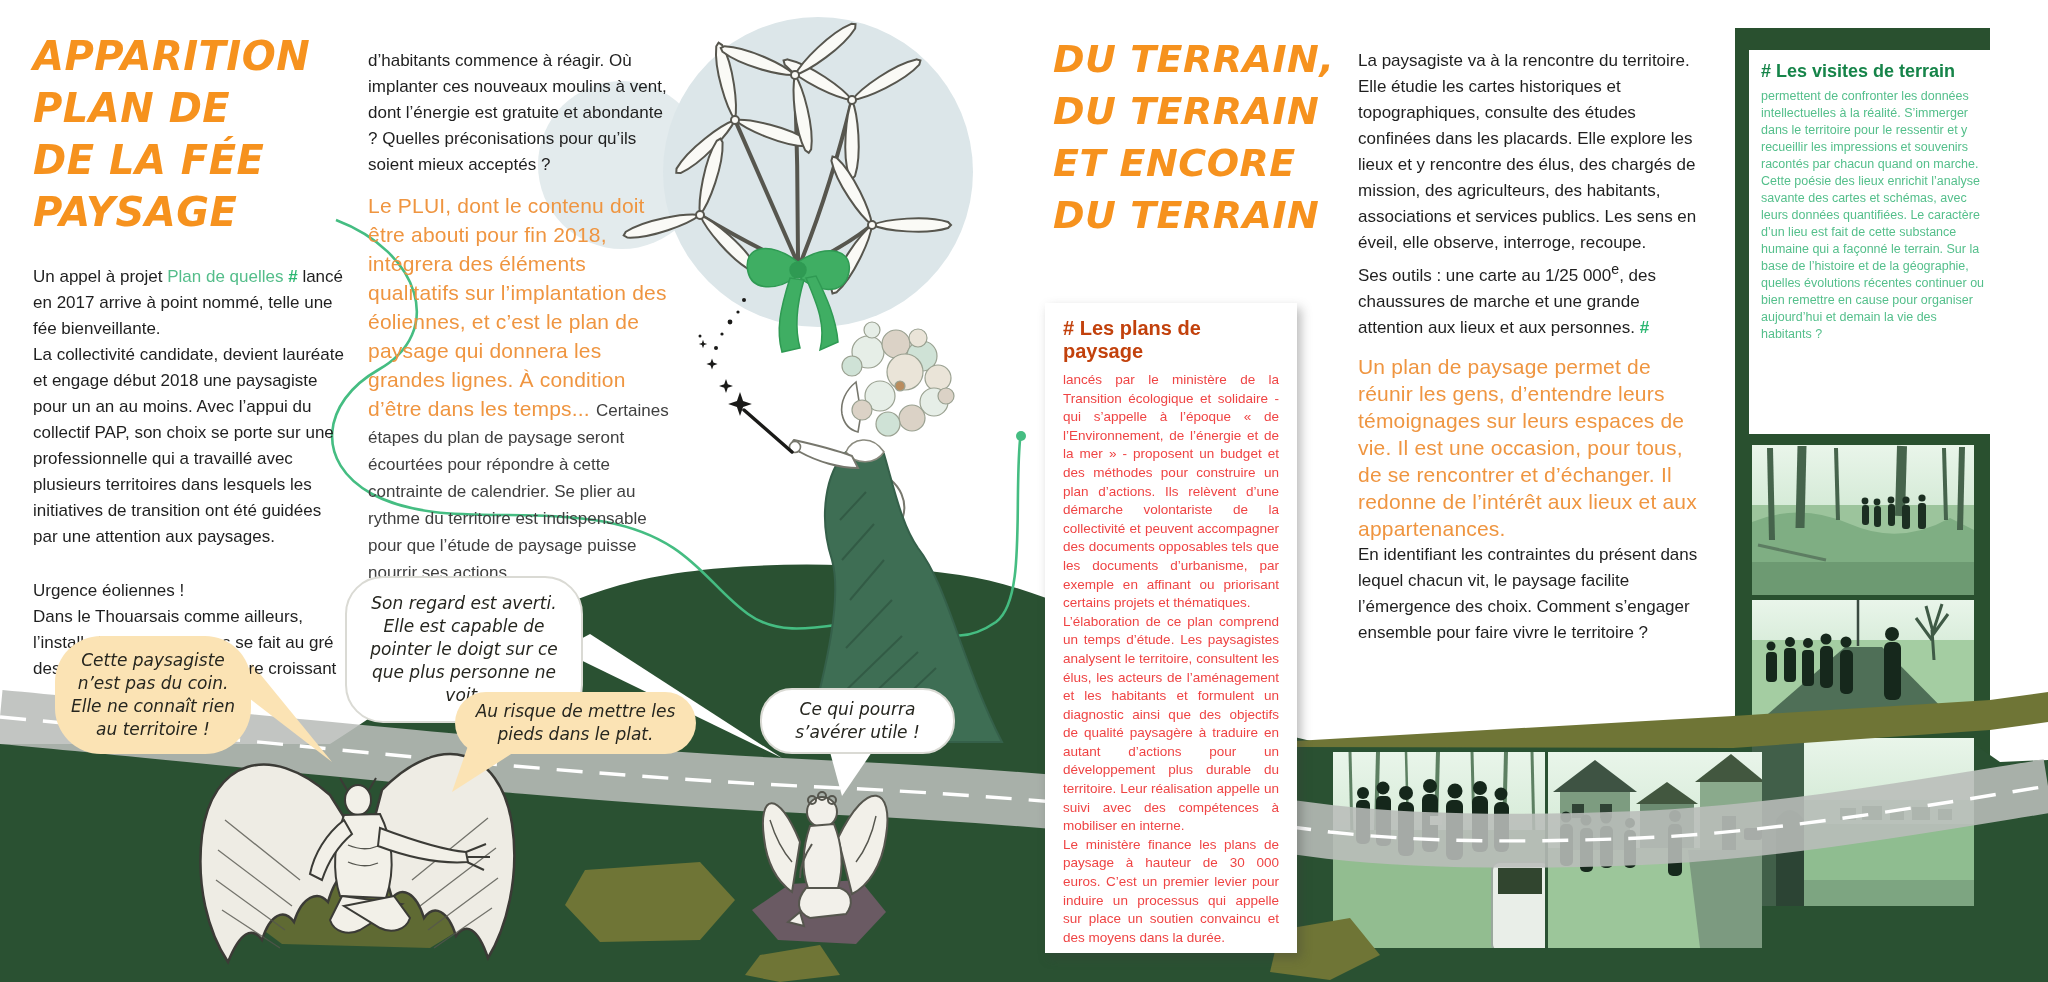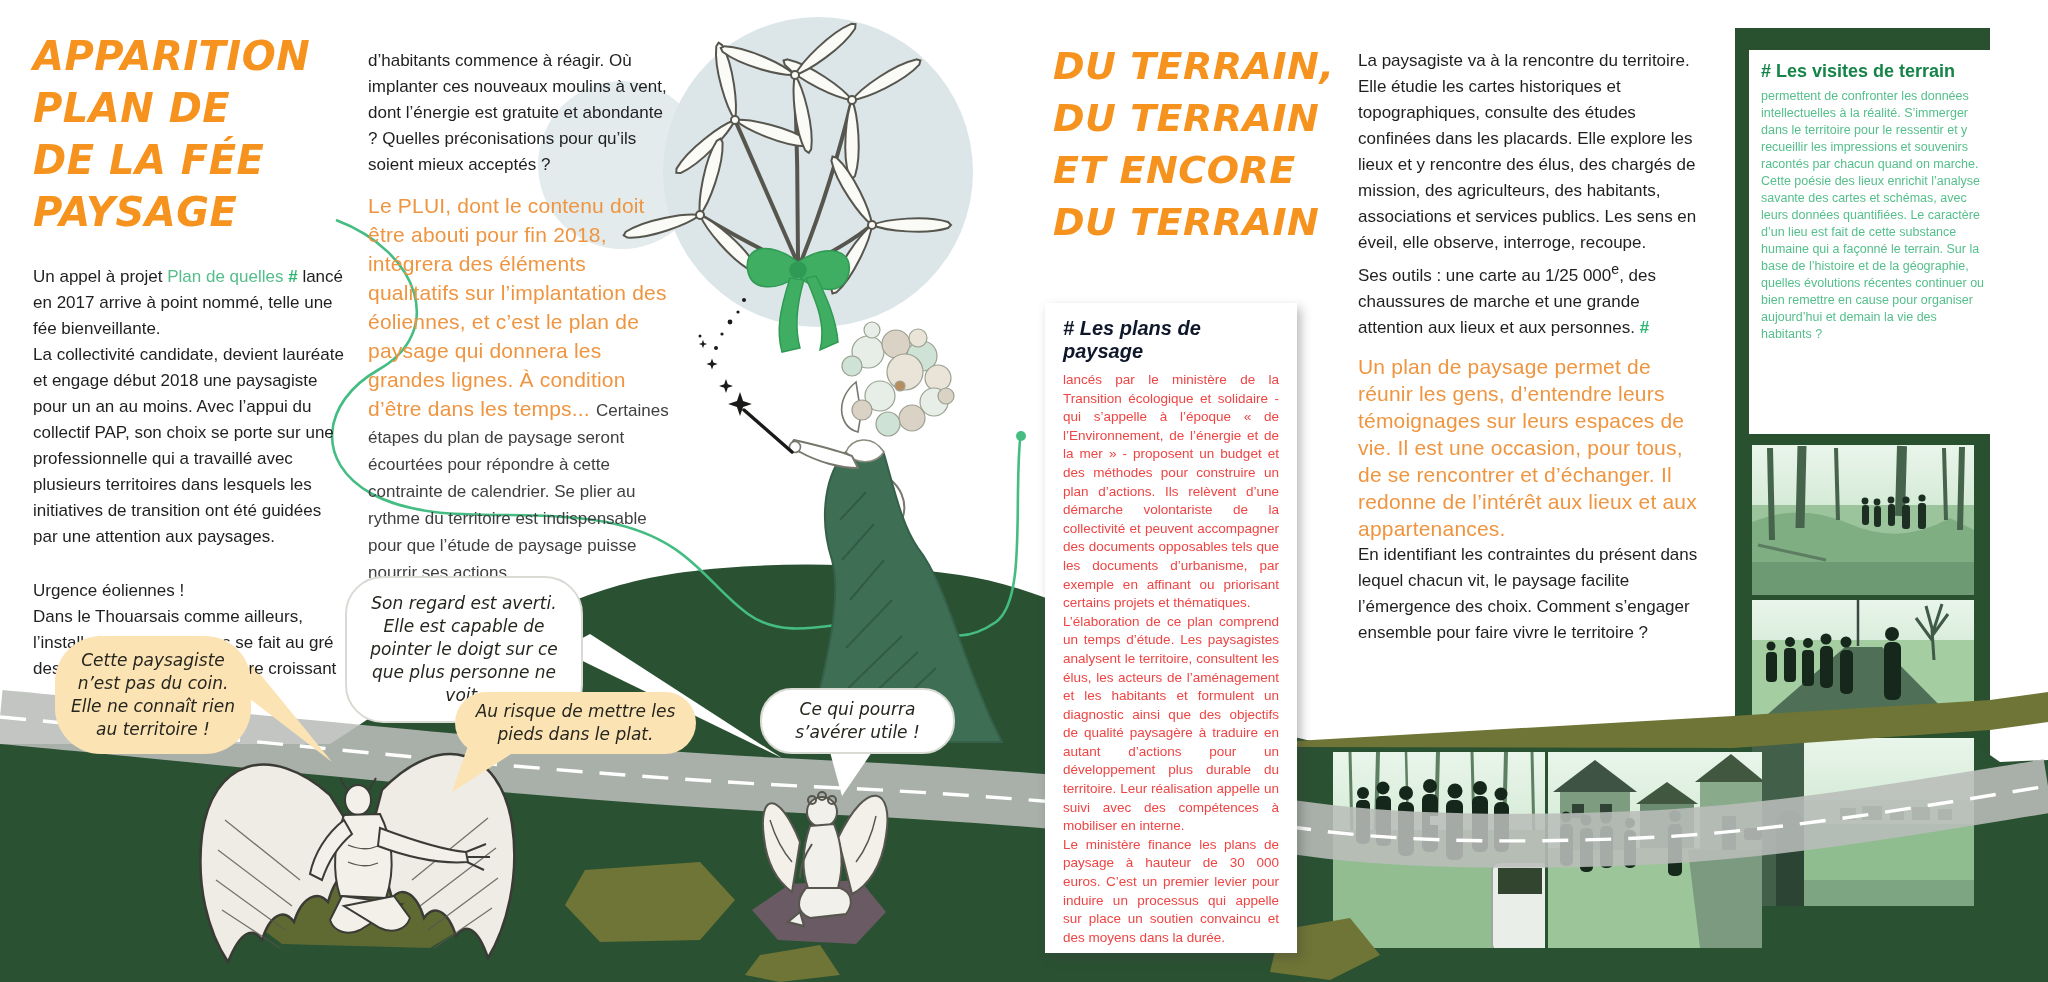--- a/index.html
+++ b/index.html
@@ -27,21 +27,21 @@
   
   .bubble{font-family:"DejaVu Sans",sans-serif;font-style:italic;font-weight:500;
           font-size:17px;line-height:23px;color:#26261f;text-align:center;
           display:flex;align-items:center;justify-content:center;box-sizing:border-box;}
   .bubble.tan{background:#fbe3b4;border-radius:46px;}
   .bubble.white{background:#ffffff;border:2px solid #dadad4;border-radius:38px;}
 
   
   .plans-box{background:#fff;box-shadow:4px 5px 10px rgba(60,60,60,.35);
              padding:14px 18px;box-sizing:border-box;}
-  .plans-box h2{margin:0 0 8px 0;font-size:20px;color:#0f172a;font-style:italic;}
+  .plans-box h2{margin:0 0 8px 0;font-size:20px;color:#c2410c;}
   .plans-box p{margin:0;font-size:13.5px;line-height:18.6px;color:#ef4444;text-align:justify;}
   .visites-box{background:#fff;padding:11px 12px;box-sizing:border-box;}
   .visites-box h2{margin:0 0 6px 0;font-size:18px;color:#168449;}
   .visites-box p{margin:0;font-size:12.5px;line-height:17px;color:#54bf8b;}
 </style>
 </head>
 <body>
 
 <div class="page">
 
@@ -378,21 +378,21 @@
     </div>
   </div>
 
   <div class="abs" style="left:368px;top:48px;width:302px;">
     <div class="copy">
       <p>d’habitants commence à réagir. Où implanter ces nouveaux moulins à vent, dont l’énergie est gratuite et abondante ? Quelles préconisations pour qu’ils soient mieux acceptés ?</p>
       <p style="margin-top:14px;"><span class="lead">Le PLUI, dont le contenu doit être abouti pour fin 2018, intégrera des éléments qualitatifs sur l’implantation des éoliennes, et c’est le plan de paysage qui donnera les grandes lignes. À condition d’être dans les temps... </span><span class="lead-mix">Certaines étapes du plan de paysage seront écourtées pour répondre à cette contrainte de calendrier. Se plier au rythme du territoire est indispensable pour que l’étude de paysage puisse nourrir ses actions.</span></p>
     </div>
   </div>
 
-  <div class="abs comic-head" style="left:1053px;top:40px;font-size:38px;line-height:52px;">
+  <div class="abs comic-head" style="left:1053px;top:33px;font-size:38px;line-height:52px;">
     <div>DU TERRAIN,</div>
     <div>DU TERRAIN</div>
     <div>ET ENCORE</div>
     <div>DU TERRAIN</div>
   </div>
 
   <div class="abs" style="left:1358px;top:48px;width:350px;">
     <div class="copy">
       <p>La paysagiste va à la rencontre du territoire. Elle étudie les cartes historiques et topographiques, consulte des études confinées dans les placards. Elle explore les lieux et y rencontre des élus, des chargés de mission, des agriculteurs, des habitants, associations et services publics. Les sens en éveil, elle observe, interroge, recoupe.</p>
       <p><span>Ses outils : une carte au 1/25 000</span><sup>e</sup><span>, des chaussures de marche et une grande attention aux lieux et aux personnes. </span><span class="green-hash">#</span></p>

